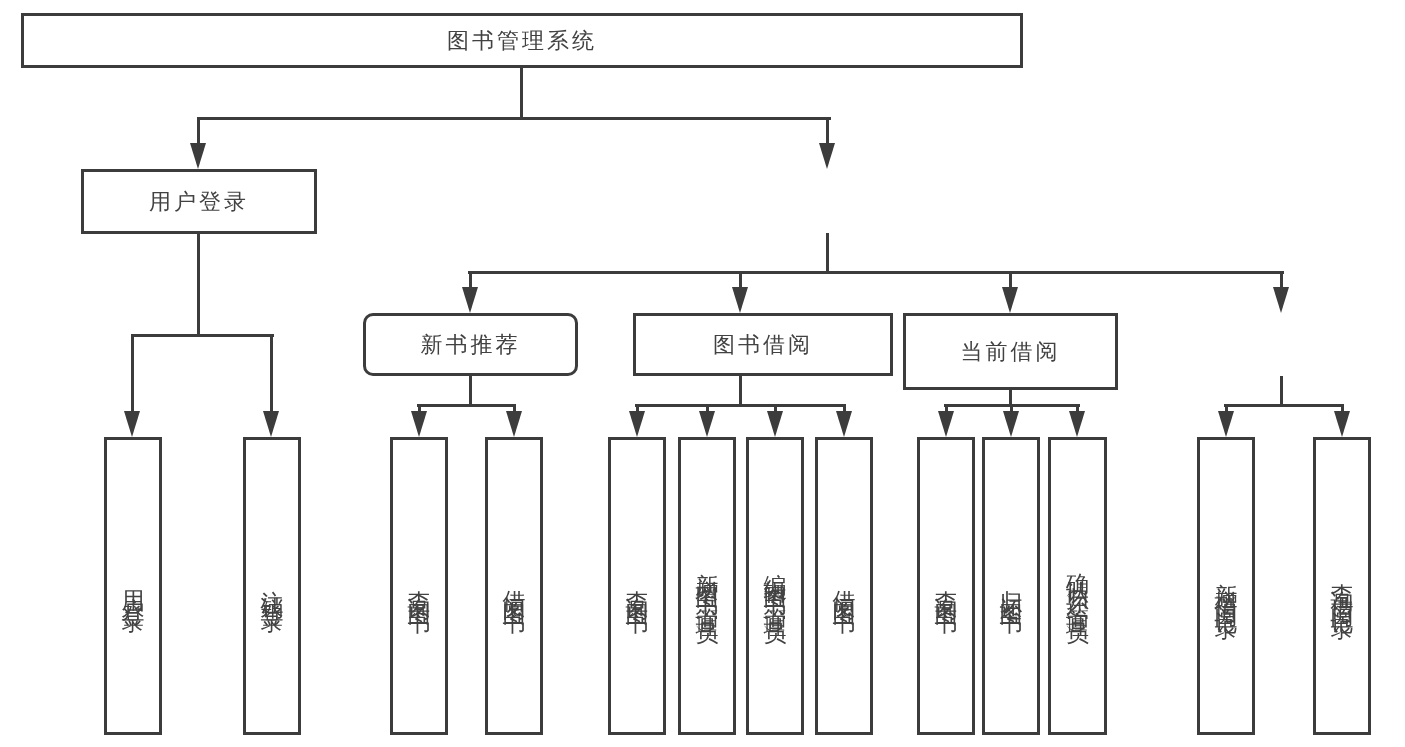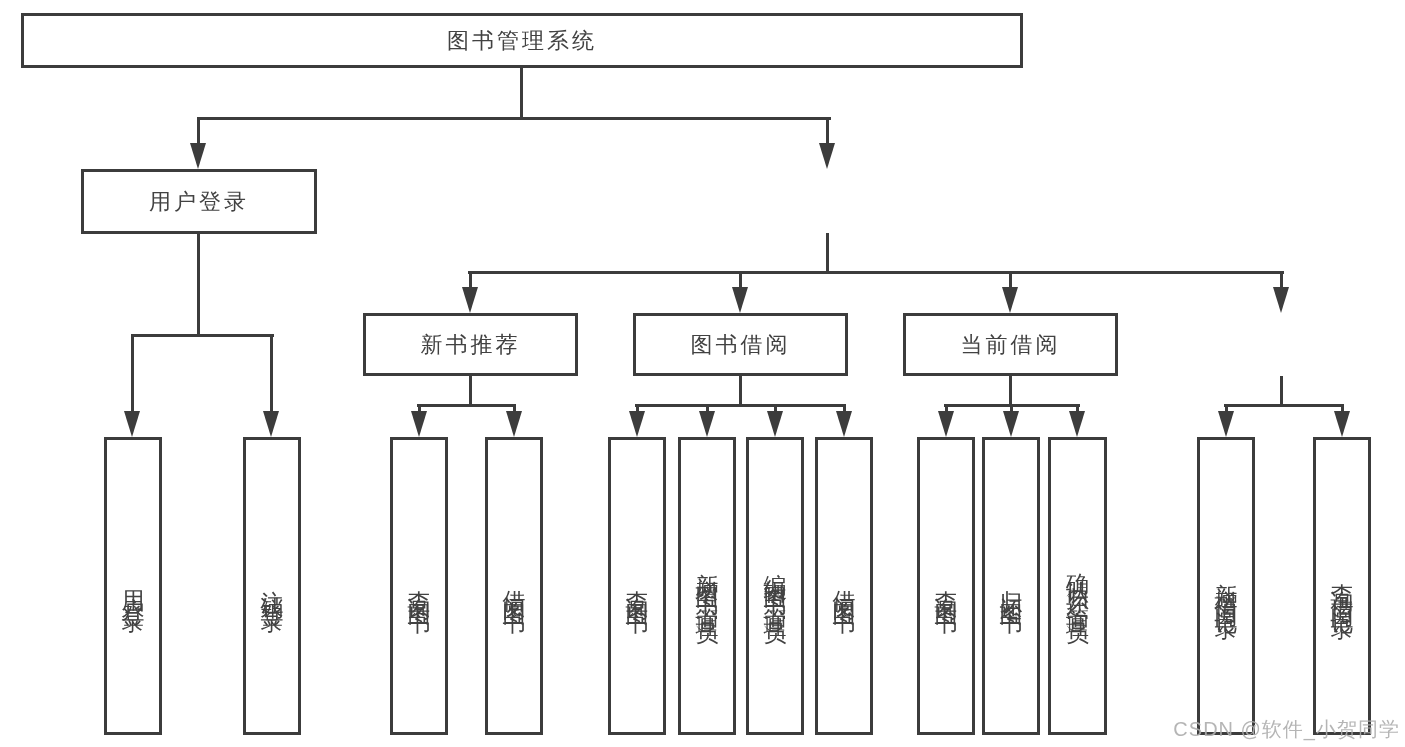--- a/index.html
+++ b/index.html
@@ -32,27 +32,27 @@
 <div class="canvas">
 
   <div class="box" style="left:21px;top:13px;width:1002px;height:55px;">
     <span>图书管理系统</span>
   </div>
 
   <div class="box" style="left:81px;top:169px;width:236px;height:65px;">
     <span>用户登录</span>
   </div>
 
-  <div class="box" style="left:363px;top:313px;width:215px;height:63px;">
+  <div class="box" style="left:363px;top:313px;width:215px;height:63px;border-radius:10px;">
     <span>新书推荐</span>
   </div>
-  <div class="box" style="left:633px;top:313px;width:215px;height:63px;">
+  <div class="box" style="left:633px;top:313px;width:260px;height:63px;">
     <span>图书借阅</span>
   </div>
-  <div class="box" style="left:903px;top:313px;width:215px;height:63px;">
+  <div class="box" style="left:903px;top:313px;width:215px;height:77px;">
     <span>当前借阅</span>
   </div>
 
   <div class="box" style="left:104px;top:437px;width:58px;height:298px;">
     <span class="vt">用户登录</span>
   </div>
   <div class="box" style="left:243px;top:437px;width:58px;height:298px;">
     <span class="vt">注销登录</span>
   </div>
 
@@ -147,15 +147,14 @@
   <div class="ln" style="left:1010px;top:404px;width:3px;height:10px;"></div>
   <div class="ar" style="left:1003px;top:411px;"></div>
   <div class="ln" style="left:1076px;top:404px;width:3px;height:10px;"></div>
   <div class="ar" style="left:1069px;top:411px;"></div>
 
   <div class="ln" style="left:1225px;top:404px;width:3px;height:10px;"></div>
   <div class="ar" style="left:1218px;top:411px;"></div>
   <div class="ln" style="left:1341px;top:404px;width:3px;height:10px;"></div>
   <div class="ar" style="left:1334px;top:411px;"></div>
 
-  <div class="wm">CSDN @软件_小贺同学</div>
 
 </div>
 
 </body></html>

